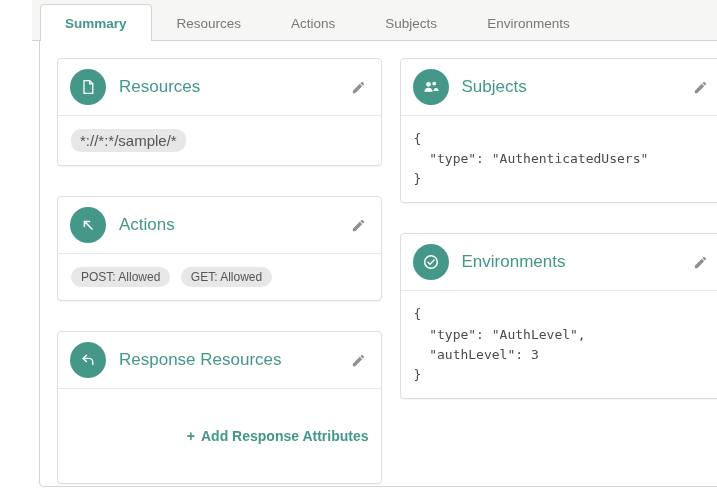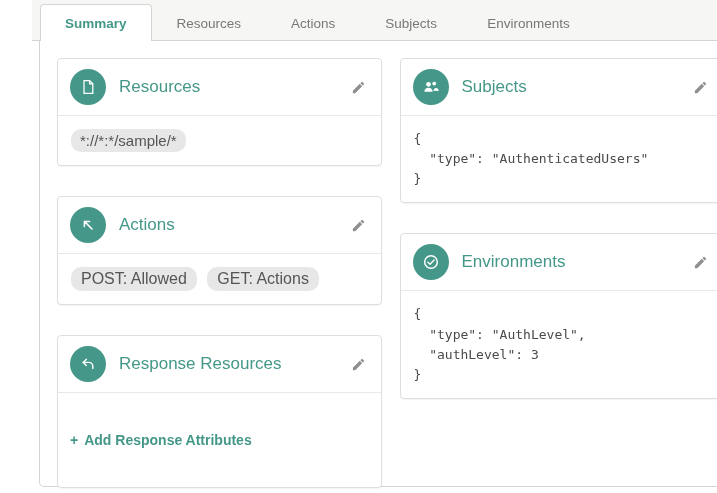--- a/index.html
+++ b/index.html
@@ -89,39 +89,39 @@
     padding: 3px;
   }
   .card-body { padding: 13px 13px; }
 
   .pill {
     display: inline-block;
     background: #e7e7e7;
     color: #555;
     border-radius: 10px;
     padding: 3px 10px;
-    font-size: 16px;
+    font-size: 12px;
     margin-right: 6px;
     white-space: nowrap;
   }
   .pill.small { font-size: 15px; padding: 3px 9px; }
 
   pre.code {
     margin: 0;
     font-family: "DejaVu Sans Mono", "Liberation Mono", monospace;
     font-size: 13px;
     line-height: 1.55;
     color: #4a4a4a;
     white-space: pre;
     overflow: hidden;
   }
 
   .add-body {
     padding: 38px 12px;
-    text-align: left;
+    text-align: right;
   }
   .add-link {
     color: #459889;
     font-size: 14px;
     font-weight: bold;
     text-decoration: none;
     cursor: pointer;
   }
   .add-link .plus { margin-right: 6px; font-weight: bold; }
 </style>
@@ -182,21 +182,21 @@
           </span>
           <span class="card-title">Actions</span>
           <span class="edit-btn">
             <svg viewBox="0 0 24 24" width="15" height="15" aria-hidden="true">
               <path fill="#8f8f8f" d="M3 17.25V21h3.75L17.81 9.94l-3.75-3.75L3 17.25zM20.71 7.04a1 1 0 0 0 0-1.41l-2.34-2.34a1 1 0 0 0-1.41 0l-1.83 1.83 3.75 3.75 1.83-1.83z"></path>
             </svg>
           </span>
         </div>
         <div class="card-body">
           <span class="pill">POST: Allowed</span>
-          <span class="pill">GET: Actions</span>
+          <span class="pill">GET: Allowed</span>
         </div>
       </div>
 
       <div class="card">
         <div class="card-header">
           <span class="icon-circle">
             <svg viewBox="0 0 20 20" width="16" height="16" aria-hidden="true">
               <path d="M8 4 4 8l4 4" fill="none" stroke="#fff" stroke-width="1.8" stroke-linecap="round" stroke-linejoin="round"></path>
               <path d="M4 8h7a5 5 0 0 1 5 5v2.5" fill="none" stroke="#fff" stroke-width="1.8" stroke-linecap="round"></path>
             </svg>

